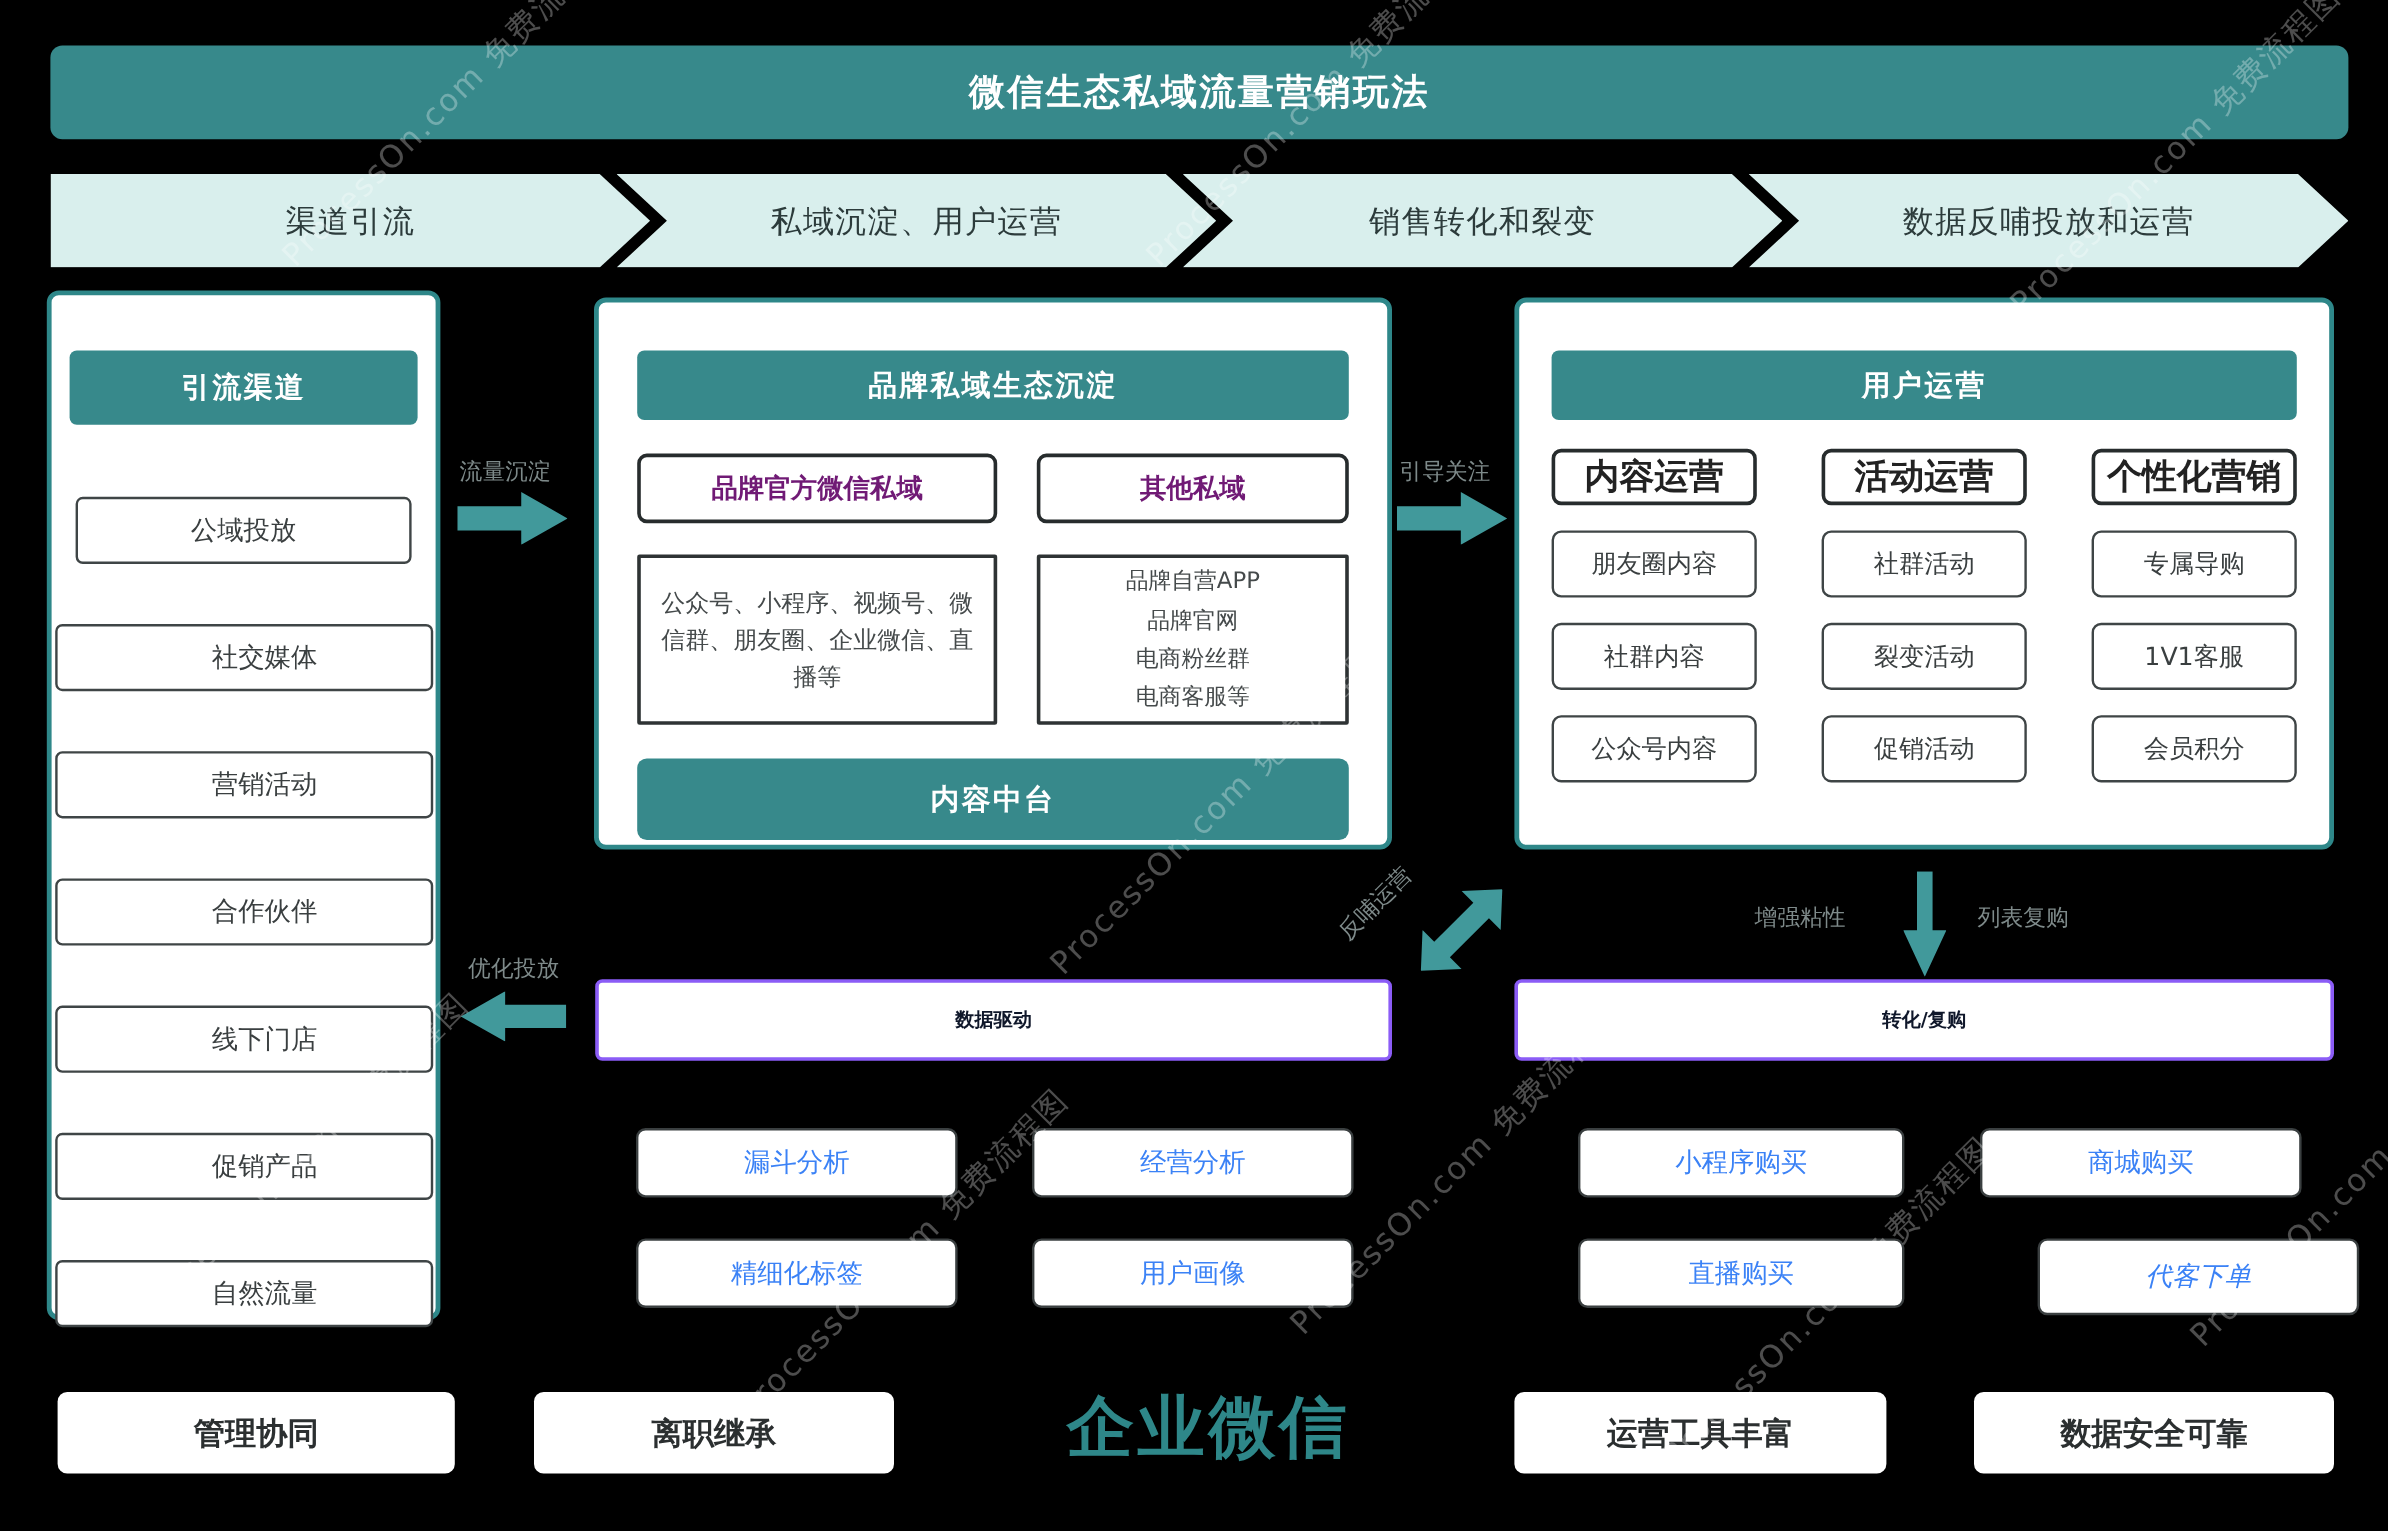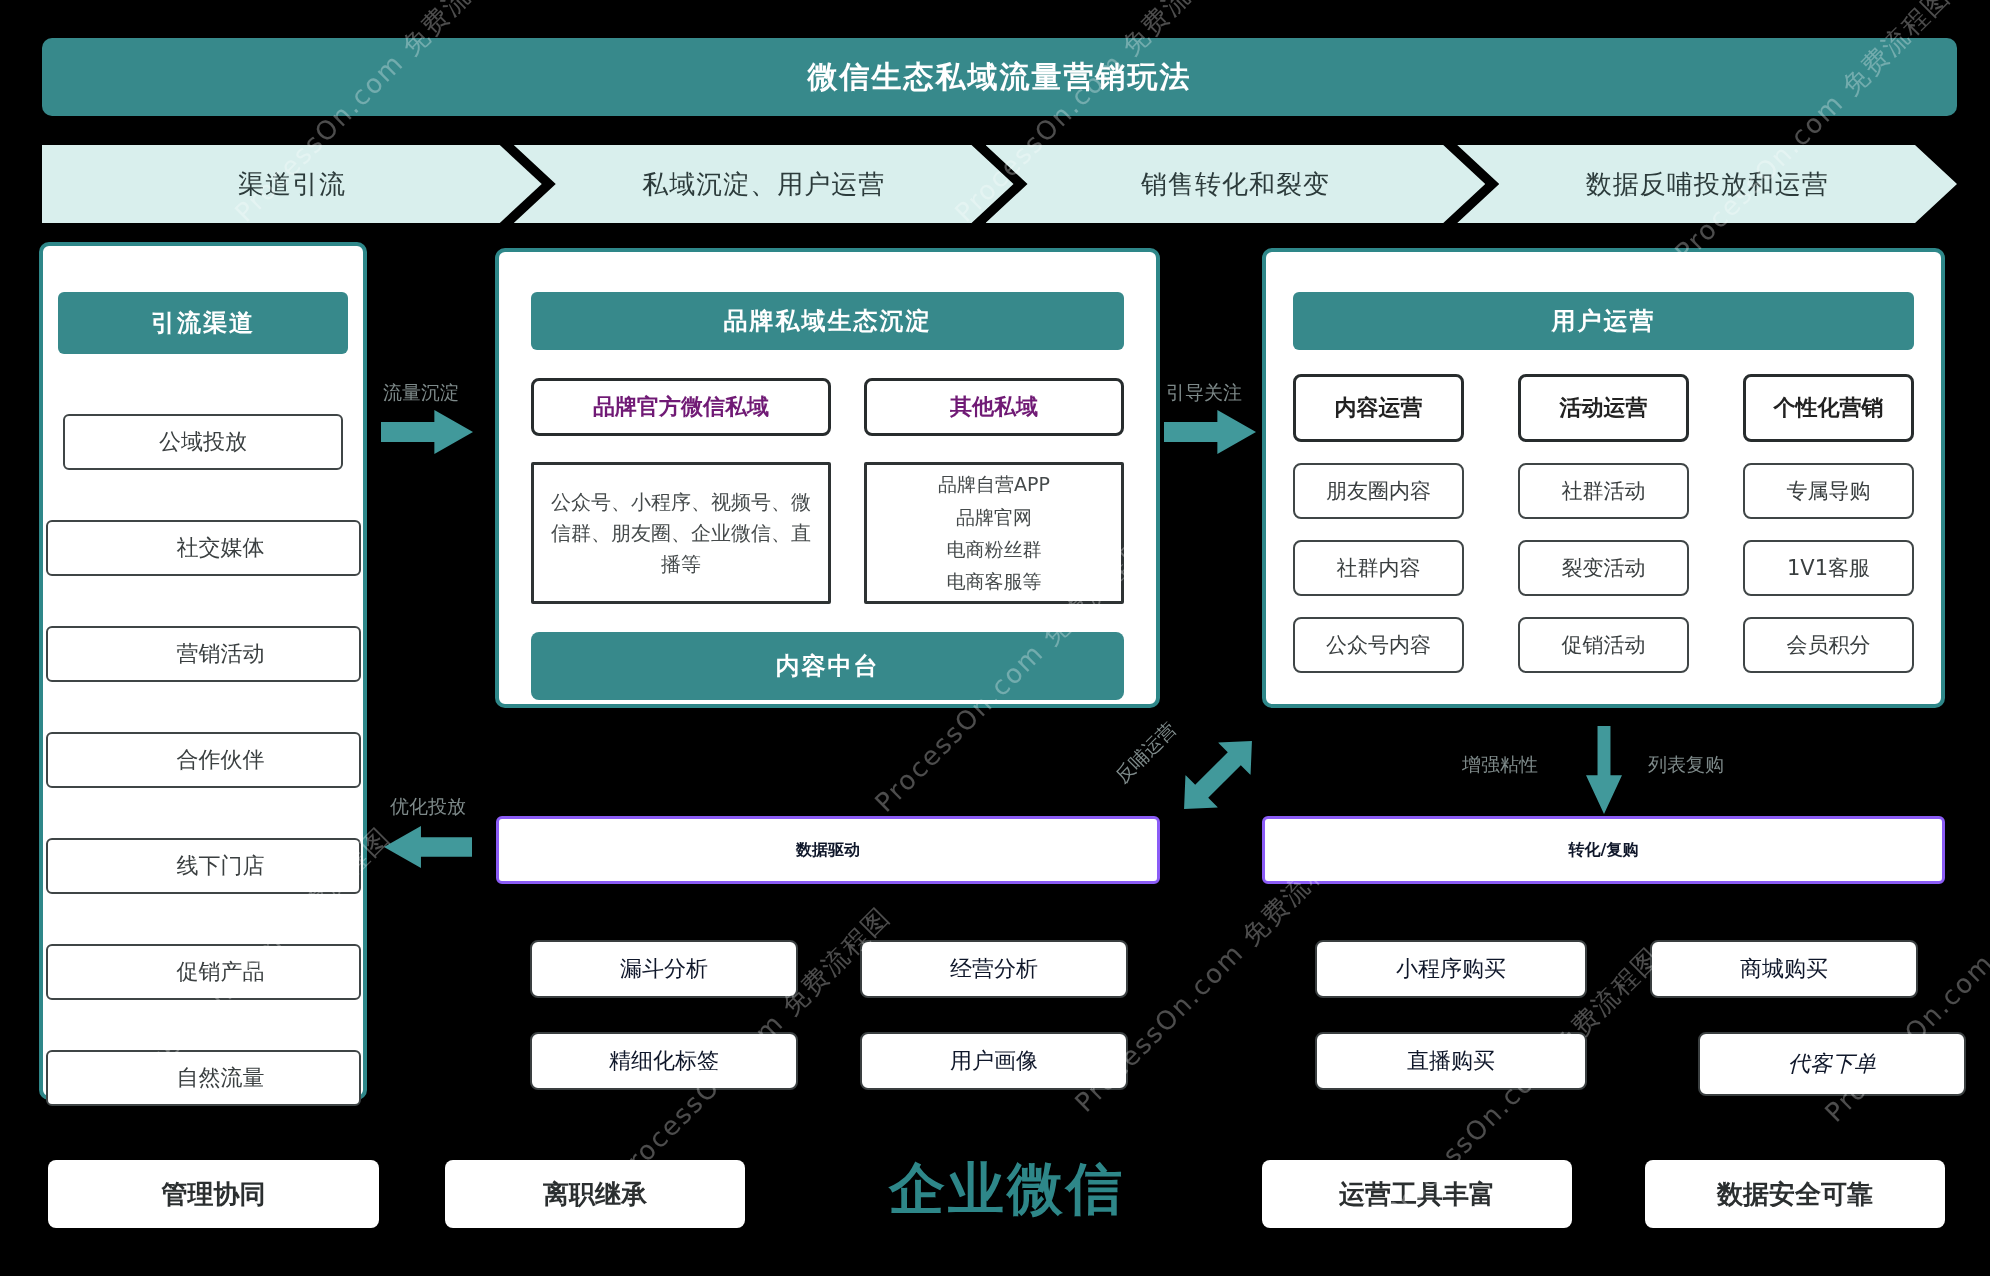--- a/index.html
+++ b/index.html
@@ -42,43 +42,43 @@
                display:flex;flex-direction:column;align-items:center;justify-content:center;
                text-align:center;color:#454a4b;box-sizing:border-box;padding:4px 10px;}
   .mid-col1 .sub-content{font-size:20px;line-height:1.55;}
   .mid-col2 .sub-content{font-size:19px;line-height:1.7;}
   .content-hub{margin-top:28px;height:68px;background:#37898b;border-radius:8px;color:#fff;
                font-size:24px;font-weight:bold;display:flex;align-items:center;justify-content:center;letter-spacing:2px;}
 
   #right-panel{left:1262px;top:248px;width:683px;height:460px;padding:40px 27px 0 27px;}
   #right-panel .panel-teal-header{height:58px;}
   .rp-grid{margin-top:24px;display:grid;grid-template-columns:repeat(3,1fr);column-gap:54px;row-gap:21px;}
-  .rp-head{height:68px;border:3px solid #272c2d;border-radius:8px;display:flex;align-items:center;
-           justify-content:center;font-size:22px;font-weight:bold;color:#222;box-sizing:border-box;}
+  .rp-head{height:47px;border:3px solid #272c2d;border-radius:8px;display:flex;align-items:center;
+           justify-content:center;font-size:29px;font-weight:bold;color:#222;box-sizing:border-box;}
   .rp-item{height:56px;border:2px solid #3f4546;border-radius:8px;display:flex;align-items:center;
            justify-content:center;font-size:21px;color:#3a3f40;box-sizing:border-box;}
 
   
   .flow-label{position:absolute;color:#7e8a8a;font-size:19px;white-space:nowrap;}
   .arrow-right{position:absolute;background:#41999b;
       clip-path:polygon(0 27%,58% 27%,58% 0,100% 50%,58% 100%,58% 73%,0 73%);}
   .arrow-left{position:absolute;background:#41999b;
       clip-path:polygon(100% 27%,42% 27%,42% 0,0 50%,42% 100%,42% 73%,100% 73%);}
   .arrow-down{position:absolute;background:#41999b;
       clip-path:polygon(32% 0,68% 0,68% 56%,100% 56%,50% 100%,0 56%,32% 56%);}
   .arrow-double{position:absolute;background:#41999b;transform:rotate(-45deg);
       clip-path:polygon(0 50%,26% 0,26% 30%,74% 30%,74% 0,100% 50%,74% 100%,74% 70%,26% 70%,26% 100%);}
   .rot-label{transform:rotate(-45deg);transform-origin:center;}
 
   
   .big-box{position:absolute;background:#fff;border:3px solid #8b5cf6;border-radius:6px;
            display:flex;align-items:center;justify-content:center;font-size:16px;font-weight:bold;
            color:#0f172a;box-sizing:border-box;}
   .small-box{position:absolute;background:#fff;border:2px solid #3a3f40;border-radius:8px;
-             display:flex;align-items:center;justify-content:center;font-size:22px;color:#0f172a;
+             display:flex;align-items:center;justify-content:center;font-size:22px;color:#3b82f6;
              box-sizing:border-box;}
   .bottom-box{position:absolute;background:#fff;border-radius:8px;display:flex;align-items:center;
               justify-content:center;font-size:26px;font-weight:bold;color:#2b2f30;}
   #brand-logo{position:absolute;left:852px;top:1148px;width:310px;height:84px;display:flex;
               align-items:center;justify-content:center;color:#2e8789;font-size:56px;font-weight:bold;
               letter-spacing:3px;}
 
   
   .wm{position:absolute;color:rgba(255,255,255,0.30);font-size:26px;white-space:nowrap;
       transform:rotate(-45deg);transform-origin:left center;letter-spacing:2px;pointer-events:none;}

